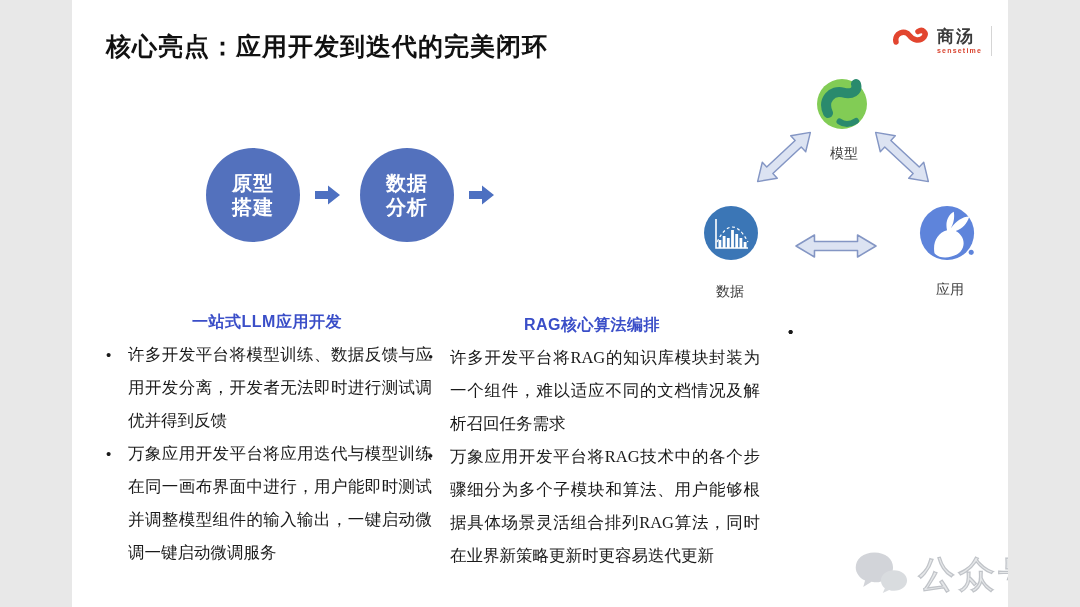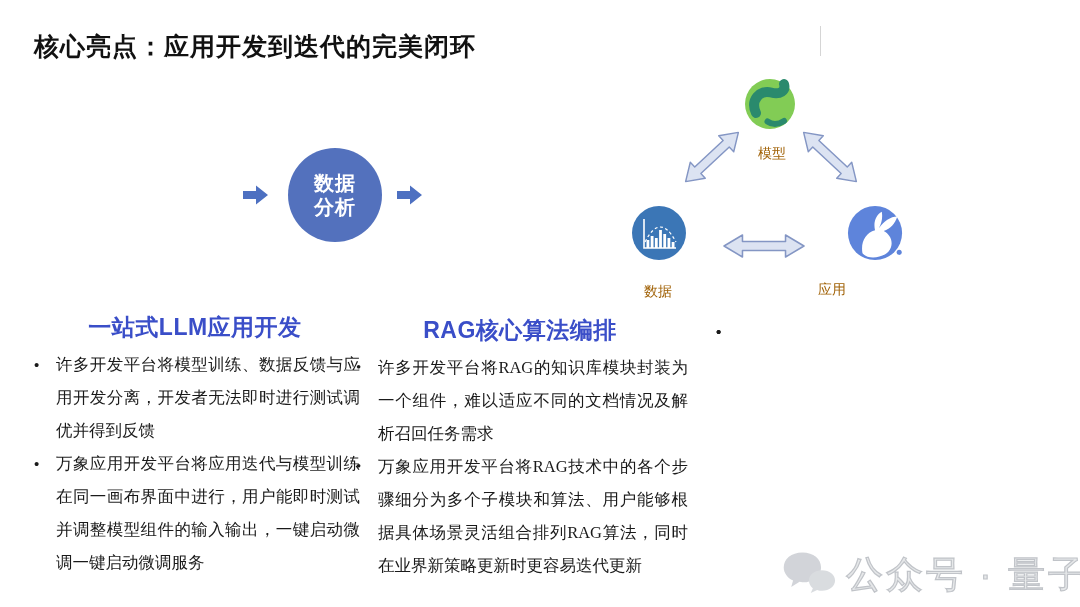--- a/index.html
+++ b/index.html
@@ -1,19 +1,19 @@
 <!DOCTYPE html>
 <html><head>
 <meta charset="utf-8">
 <style>
   * { margin:0; padding:0; box-sizing:border-box; }
   html,body { background:#e8e8e8; }
   body { font-family:"Liberation Sans","DejaVu Sans",sans-serif; }
   .slide {
-    position:relative; width:1080px; height:607px; margin:0 auto;
+    position:relative; width:936px; height:607px; margin:0 auto;
     background:#ffffff; overflow:hidden;
   }
 
   
   .title {
     position:absolute; left:34px; top:30px;
     font-size:25px; font-weight:800; color:#111; letter-spacing:1px;
   }
 
   
@@ -41,36 +41,36 @@
   .flow-step.s2 { left:440px; top:148px; }
   .flow-arrow { position:absolute; width:26px; height:22px; }
   .flow-arrow.a0 { left:243px; top:184px; }
   .flow-arrow.a1 { left:397px; top:184px; }
 
   
   .cycle-node-icon { position:absolute; }
   .icon-model  { left:744px; top:78px;  width:52px; height:52px; }
   .icon-data   { left:631px; top:205px; width:56px; height:56px; }
   .icon-app    { left:847px; top:205px; width:58px; height:58px; }
-  .cycle-label { position:absolute; font-size:14px; color:#a16207; font-weight:500; }
+  .cycle-label { position:absolute; font-size:14px; color:#404040; font-weight:500; }
   .lbl-model { left:752px; top:145px; width:40px; text-align:center; }
   .lbl-data  { left:638px; top:283px; width:40px; text-align:center; }
-  .lbl-app   { left:812px; top:281px; width:40px; text-align:center; }
+  .lbl-app   { left:858px; top:281px; width:40px; text-align:center; }
   .cycle-arrow { position:absolute; width:74px; height:26px; }
   .cyc-a0 { left:675px; top:144px; transform:rotate(-43deg); }
   .cyc-a1 { left:793px; top:144px; transform:rotate(43deg); }
   .cyc-a2 { left:723px; top:233px; width:82px; }
 
   
   .column { position:absolute; top:312px; }
   .col-0 { left:30px;  width:330px; }
   .col-1 { left:352px; width:336px; top:315px; }
   .col-2 { left:712px; width:350px; top:315px; }
   .col-heading {
-    text-align:center; color:#3a4ec8; font-size:23px; font-weight:800;
+    text-align:center; color:#3a4ec8; font-size:16px; font-weight:800;
     letter-spacing:0.5px; margin-bottom:5px;
   }
   .col-1 .col-body { font-family:"Liberation Serif","DejaVu Serif",serif; }
   .col-body { list-style:none; }
   .col-body li {
     position:relative; padding-left:26px; font-size:16.5px; line-height:33px;
     color:#1a1a1a; text-align:justify;
   }
   .col-body .marker { position:absolute; left:4px; top:0; font-size:15px; }
   .col-body .bold { font-weight:400; }
@@ -86,23 +86,38 @@
   }
 </style>
 </head>
 <body>
 
 <div class="slide">
 
   <div class="title">核心亮点：应用开发到迭代的完美闭环</div>
 
   <div class="logos">
+    <div class="st-logo">
+      <span>
+        <svg width="40" height="26" viewBox="0 0 40 26">
+          <path d="M4 16 C2 7 13 3 17.5 9.5 C21 14.5 28 16 32 11 C35 7 31 2.5 26 5.5" stroke="#e2452f" stroke-width="5.5" fill="none" stroke-linecap="round"></path>
+        </svg>
+      </span>
+      <span class="st-text">
+        <span class="st-cn">商汤</span>
+        <span class="st-en">sensetime</span>
+      </span>
+    </div>
     <div class="logo-divider"></div>
   </div>
 
+  <div class="flow-step s0">
+    <span>原型</span>
+    <span>搭建</span>
+  </div>
   <div class="flow-arrow a0">
     <svg width="26" height="22" viewBox="0 0 26 22">
         <polygon points="0,7 13,7 13,1.5 25,11 13,20.5 13,15 0,15" fill="#4d70c1"></polygon>
       </svg>
   </div>
   <div class="flow-step s1">
     <span>数据</span>
     <span>分析</span>
   </div>
   <div class="flow-arrow a1">

